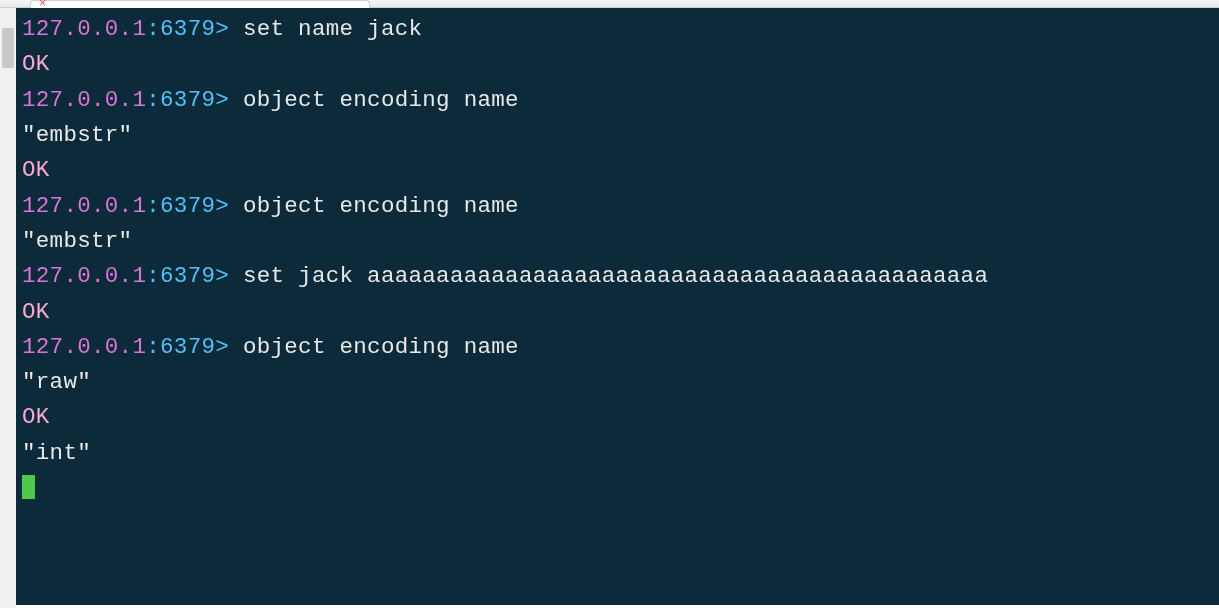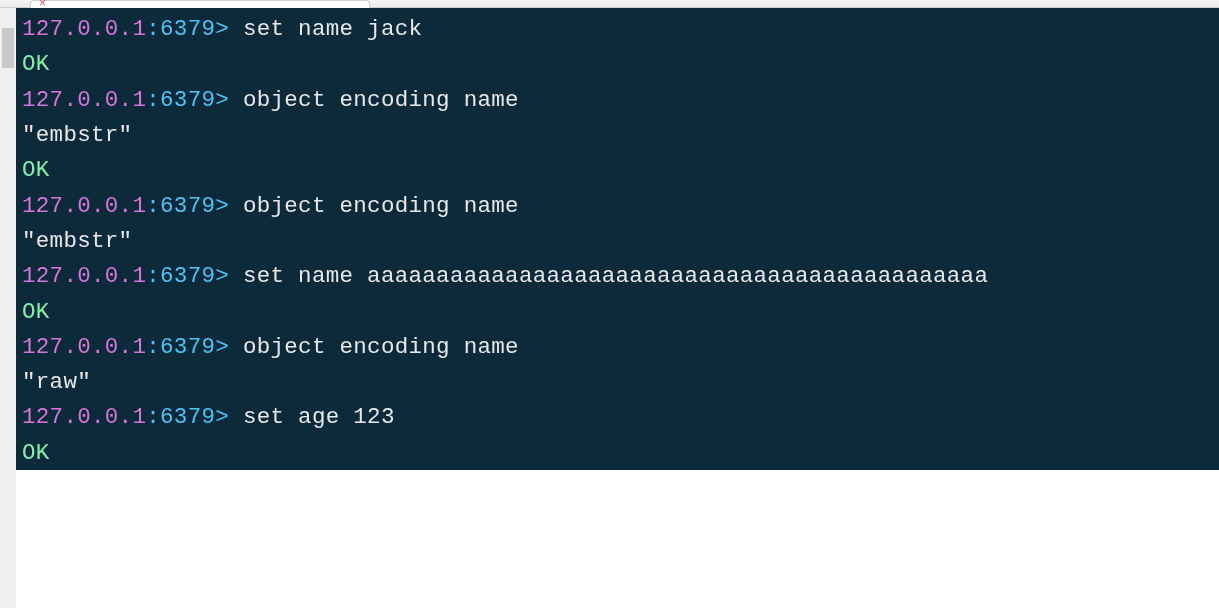--- a/index.html
+++ b/index.html
@@ -36,21 +36,21 @@
       left: 8px;
       top: -4px;
       width: 14px;
       height: 14px;
       color: #d85555;
       font-size: 12px;
     }
     .terminal {
       background: #0c2a3a;
       width: 1203px;
-      height: 462px;
+      height: 597px;
       margin-left: 16px;
       padding: 4px 6px;
       font-size: 22.5px;
       line-height: 1.57;
       font-weight: 500;
       letter-spacing: 0.3px;
       overflow: hidden;
     }
     .line {
       white-space: pre;
@@ -58,21 +58,21 @@
     .prompt-ip {
       color: #d975d9;
     }
     .prompt-port {
       color: #4fc3f7;
     }
     .cmd {
       color: #e8e8e8;
     }
     .ok {
-      color: #86efac;
+      color: #f9a8d4;
     }
     .result {
       color: #e8e8e8;
     }
     .cursor {
       display: inline-block;
       width: 13px;
       height: 24px;
       background: #4ec94e;
       vertical-align: text-bottom;
@@ -110,21 +110,20 @@
 </div>
 
 <div class="terminal" id="term">
     <div class="line"><span><span class="prompt-ip">127.0.0.1</span><span class="prompt-port">:</span><span class="prompt-port">6379&gt; </span></span><span class="cmd">set name jack</span></div>
     <div class="line"><span class="ok">OK</span></div>
     <div class="line"><span><span class="prompt-ip">127.0.0.1</span><span class="prompt-port">:</span><span class="prompt-port">6379&gt; </span></span><span class="cmd">object encoding name</span></div>
     <div class="line"><span class="result">"embstr"</span></div>
     <div class="line"><span class="ok">OK</span></div>
     <div class="line"><span><span class="prompt-ip">127.0.0.1</span><span class="prompt-port">:</span><span class="prompt-port">6379&gt; </span></span><span class="cmd">object encoding name</span></div>
     <div class="line"><span class="result">"embstr"</span></div>
-    <div class="line"><span><span class="prompt-ip">127.0.0.1</span><span class="prompt-port">:</span><span class="prompt-port">6379&gt; </span></span><span class="cmd">set name aaaaaaaaaaaaaaaaaaaaaaaaaaaaaaaaaaaaaaaaaaaaa</span></div>
+    <div class="line"><span><span class="prompt-ip">127.0.0.1</span><span class="prompt-port">:</span><span class="prompt-port">6379&gt; </span></span><span class="cmd">set jack aaaaaaaaaaaaaaaaaaaaaaaaaaaaaaaaaaaaaaaaaaaaa</span></div>
     <div class="line"><span class="ok">OK</span></div>
     <div class="line"><span><span class="prompt-ip">127.0.0.1</span><span class="prompt-port">:</span><span class="prompt-port">6379&gt; </span></span><span class="cmd">object encoding name</span></div>
     <div class="line"><span class="result">"raw"</span></div>
-    <div class="line"><span><span class="prompt-ip">127.0.0.1</span><span class="prompt-port">:</span><span class="prompt-port">6379&gt; </span></span><span class="cmd">set age 123</span></div>
     <div class="line"><span class="ok">OK</span></div>
     <div class="line"><span class="result">"int"</span></div>
     <div class="line"><span class="cursor"></span></div>
   </div>
 
 </body></html>

